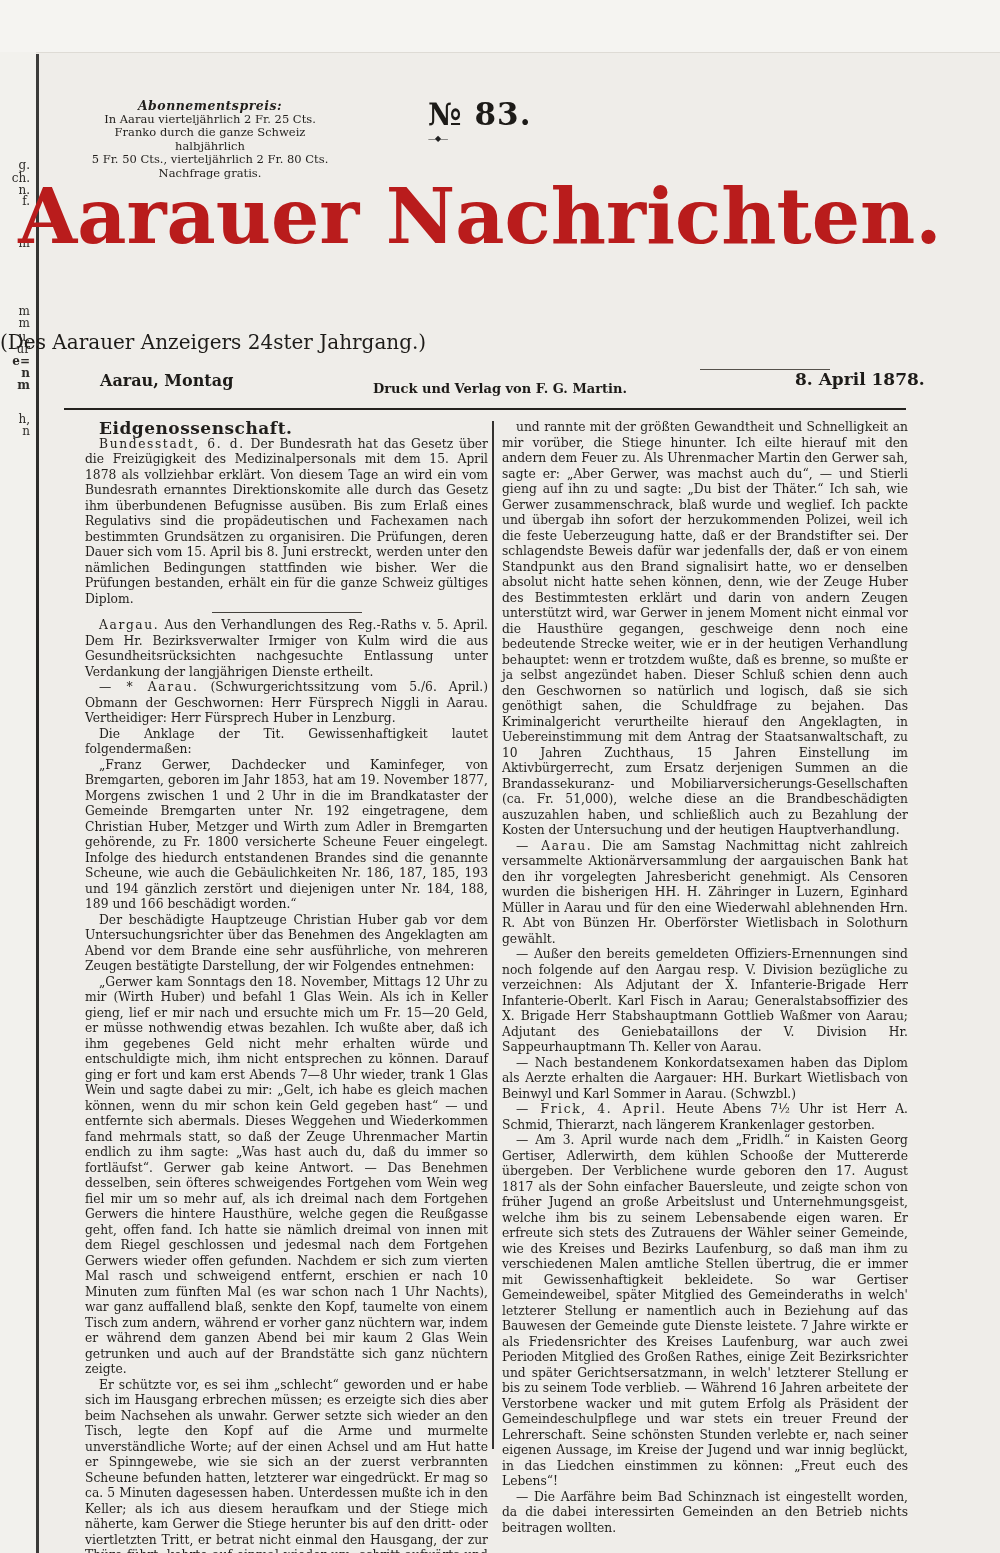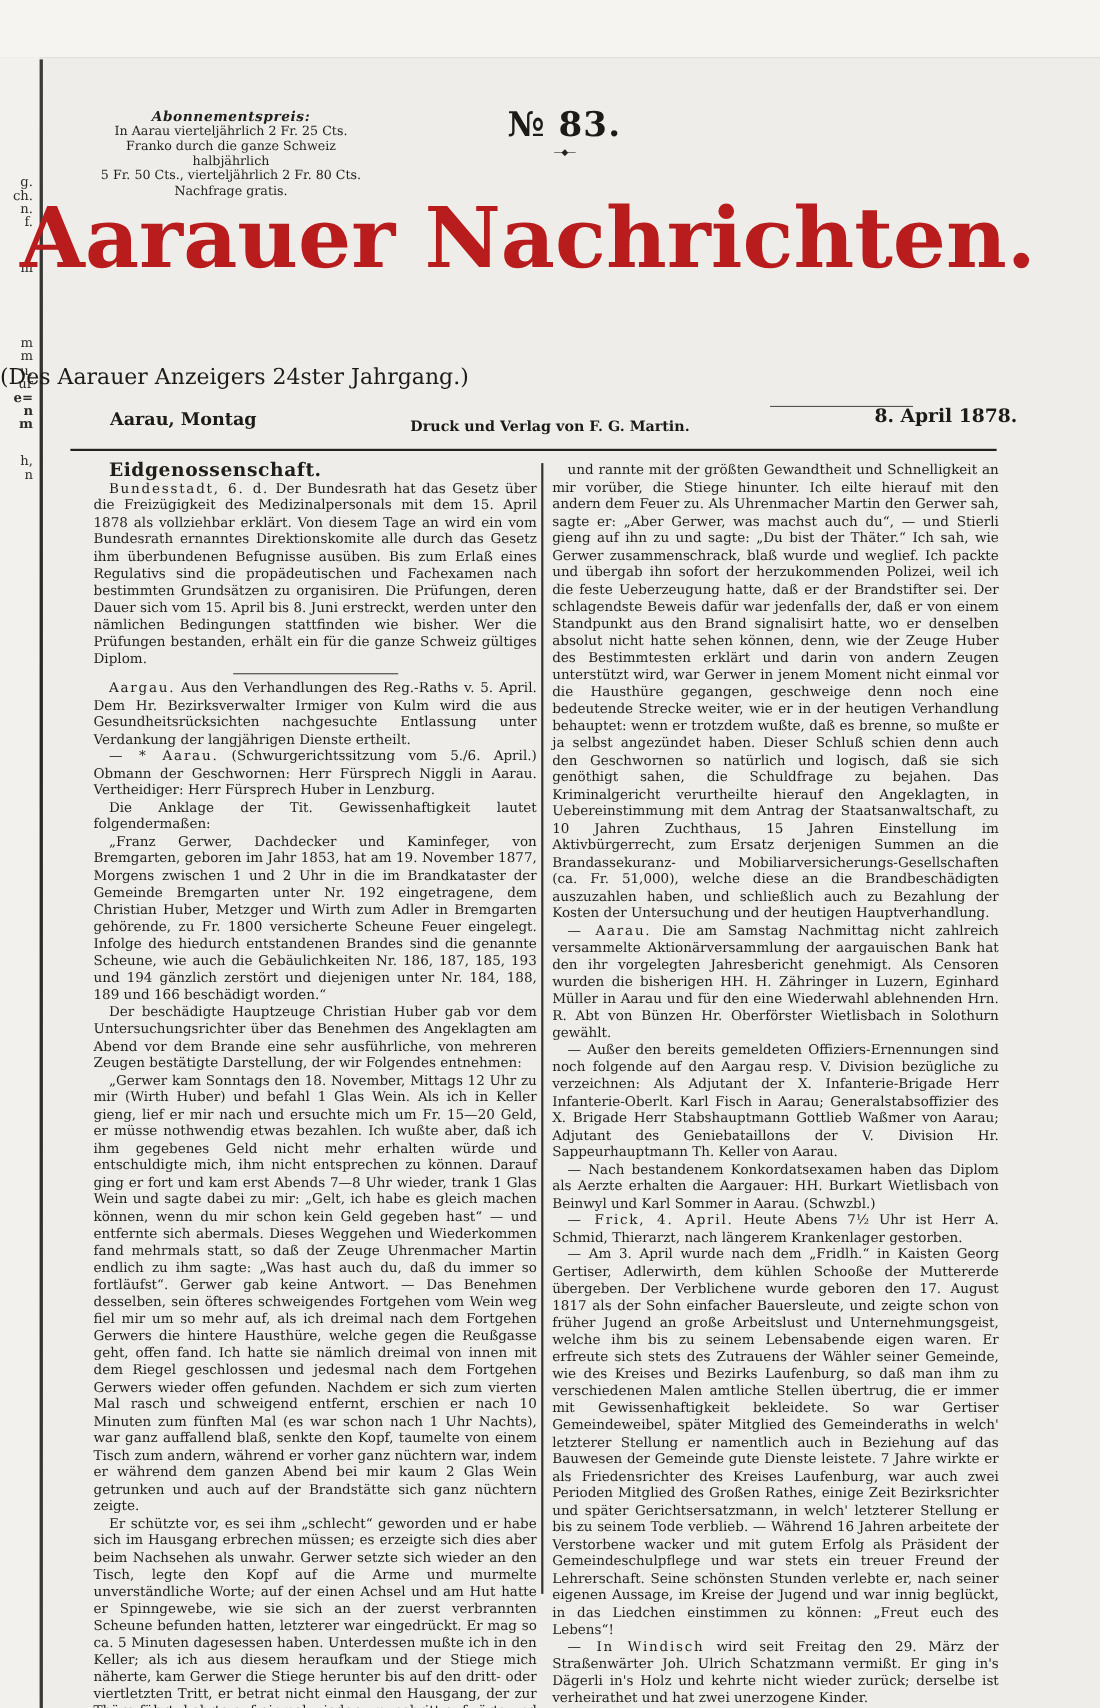--- a/index.html
+++ b/index.html
@@ -14,21 +14,21 @@
   .frag{position:absolute;left:0;width:30px;text-align:right;font-size:12px;color:#2e2c29;
         line-height:11px;}
   .frag.b{font-weight:bold;}
 
   
   .hdr-left{position:absolute;left:84px;top:99px;width:252px;text-align:center;
             font-size:11.5px;line-height:13.5px;color:#211f1c;}
   .hdr-right{position:absolute;left:646px;top:101px;width:286px;text-align:center;
              font-size:11.5px;line-height:13.5px;color:#211f1c;}
   .hdr-title{font-weight:bold;font-size:12.5px;letter-spacing:.5px;font-style:italic;}
-  .hdr-num{position:absolute;left:428px;top:96px;width:170px;text-align:center;}
+  .hdr-num{position:absolute;left:428px;top:96px;width:170px;text-align:left;}
   .hdr-num .no{font-size:31px;font-weight:bold;letter-spacing:1px;}
   .hdr-num .orn{font-size:8px;letter-spacing:-1px;color:#222;margin-top:2px;}
 
   .masthead{position:absolute;left:0;right:40px;top:172px;text-align:center;
             font-size:76px;font-weight:bold;letter-spacing:0px;color:#b91c1c;
             font-family:"DejaVu Serif", serif;white-space:nowrap;}
   .subtitle{position:absolute;left:0;right:40px;top:330px;text-align:left;font-size:20px;}
   .subdivider{position:absolute;left:700px;top:369px;width:130px;border-top:1px solid #55514b;}
   .dl-left{position:absolute;left:100px;top:371px;font-size:16px;font-weight:bold;}
   .dl-center{position:absolute;left:330px;width:340px;top:381px;text-align:center;
@@ -108,17 +108,16 @@
     <p>Er schützte vor, es sei ihm „schlecht“ geworden und er habe sich im Hausgang erbrechen müssen; es erzeigte sich dies aber beim Nachsehen als unwahr. Gerwer setzte sich wieder an den Tisch, legte den Kopf auf die Arme und murmelte unverständliche Worte; auf der einen Achsel und am Hut hatte er Spinngewebe, wie sie sich an der zuerst verbrannten Scheune befunden hatten, letzterer war eingedrückt. Er mag so ca. 5 Minuten dagesessen haben. Unterdessen mußte ich in den Keller; als ich aus diesem heraufkam und der Stiege mich näherte, kam Gerwer die Stiege herunter bis auf den dritt- oder viertletzten Tritt, er betrat nicht einmal den Hausgang, der zur Thüre führt, kehrte auf einmal wieder um, schritt aufwärts und ich hinter ihm her; rasch öffnete er die Thüre und rief: „Stierli, deine Scheuer brennt“, und: „Huber, deine Scheuer brennt“,</p>
   </div>
 
   <div class="col col-right">
     <p>und rannte mit der größten Gewandtheit und Schnelligkeit an mir vorüber, die Stiege hinunter. Ich eilte hierauf mit den andern dem Feuer zu. Als Uhrenmacher Martin den Gerwer sah, sagte er: „Aber Gerwer, was machst auch du“, — und Stierli gieng auf ihn zu und sagte: „Du bist der Thäter.“ Ich sah, wie Gerwer zusammenschrack, blaß wurde und weglief. Ich packte und übergab ihn sofort der herzukommenden Polizei, weil ich die feste Ueberzeugung hatte, daß er der Brandstifter sei. Der schlagendste Beweis dafür war jedenfalls der, daß er von einem Standpunkt aus den Brand signalisirt hatte, wo er denselben absolut nicht hatte sehen können, denn, wie der Zeuge Huber des Bestimmtesten erklärt und darin von andern Zeugen unterstützt wird, war Gerwer in jenem Moment nicht einmal vor die Hausthüre gegangen, geschweige denn noch eine bedeutende Strecke weiter, wie er in der heutigen Verhandlung behauptet: wenn er trotzdem wußte, daß es brenne, so mußte er ja selbst angezündet haben. Dieser Schluß schien denn auch den Geschwornen so natürlich und logisch, daß sie sich genöthigt sahen, die Schuldfrage zu bejahen. Das Kriminalgericht verurtheilte hierauf den Angeklagten, in Uebereinstimmung mit dem Antrag der Staatsanwaltschaft, zu 10 Jahren Zuchthaus, 15 Jahren Einstellung im Aktivbürgerrecht, zum Ersatz derjenigen Summen an die Brandassekuranz- und Mobiliarversicherungs-Gesellschaften (ca. Fr. 51,000), welche diese an die Brandbeschädigten auszuzahlen haben, und schließlich auch zu Bezahlung der Kosten der Untersuchung und der heutigen Hauptverhandlung.</p>
     <p><span class="lead">— Aarau.</span> <span>Die am Samstag Nachmittag nicht zahlreich versammelte Aktionärversammlung der aargauischen Bank hat den ihr vorgelegten Jahresbericht genehmigt. Als Censoren wurden die bisherigen HH. H. Zähringer in Luzern, Eginhard Müller in Aarau und für den eine Wiederwahl ablehnenden Hrn. R. Abt von Bünzen Hr. Oberförster Wietlisbach in Solothurn gewählt.</span></p>
     <p>— Außer den bereits gemeldeten Offiziers-Ernennungen sind noch folgende auf den Aargau resp. V. Division bezügliche zu verzeichnen: Als Adjutant der X. Infanterie-Brigade Herr Infanterie-Oberlt. Karl Fisch in Aarau; Generalstabsoffizier des X. Brigade Herr Stabshauptmann Gottlieb Waßmer von Aarau; Adjutant des Geniebataillons der V. Division Hr. Sappeurhauptmann Th. Keller von Aarau.</p>
     <p>— Nach bestandenem Konkordatsexamen haben das Diplom als Aerzte erhalten die Aargauer: HH. Burkart Wietlisbach von Beinwyl und Karl Sommer in Aarau.   (Schwzbl.)</p>
     <p><span class="lead">— Frick, 4. April.</span> <span>Heute Abens 7½ Uhr ist Herr A. Schmid, Thierarzt, nach längerem Krankenlager gestorben.</span></p>
     <p>— Am 3. April wurde nach dem „Fridlh.“ in Kaisten Georg Gertiser, Adlerwirth, dem kühlen Schooße der Muttererde übergeben. Der Verblichene wurde geboren den 17. August 1817 als der Sohn einfacher Bauersleute, und zeigte schon von früher Jugend an große Arbeitslust und Unternehmungsgeist, welche ihm bis zu seinem Lebensabende eigen waren. Er erfreute sich stets des Zutrauens der Wähler seiner Gemeinde, wie des Kreises und Bezirks Laufenburg, so daß man ihm zu verschiedenen Malen amtliche Stellen übertrug, die er immer mit Gewissenhaftigkeit bekleidete. So war Gertiser Gemeindeweibel, später Mitglied des Gemeinderaths in welch' letzterer Stellung er namentlich auch in Beziehung auf das Bauwesen der Gemeinde gute Dienste leistete. 7 Jahre wirkte er als Friedensrichter des Kreises Laufenburg, war auch zwei Perioden Mitglied des Großen Rathes, einige Zeit Bezirksrichter und später Gerichtsersatzmann, in welch' letzterer Stellung er bis zu seinem Tode verblieb. — Während 16 Jahren arbeitete der Verstorbene wacker und mit gutem Erfolg als Präsident der Gemeindeschulpflege und war stets ein treuer Freund der Lehrerschaft. Seine schönsten Stunden verlebte er, nach seiner eigenen Aussage, im Kreise der Jugend und war innig beglückt, in das Liedchen einstimmen zu können: „Freut euch des Lebens“!</p>
-    <p><span class="lead">— In Windisch</span> <span>wird seit Freitag den 29. März der Straßenwärter Joh. Ulrich Schatzmann vermißt. Er ging in's Dägerli in's Holz und kehrte nicht wieder zurück; derselbe ist verheirathet und hat zwei unerzogene Kinder.</span></p>
     <p>— Die Aarfähre beim Bad Schinznach ist eingestellt worden, da die dabei interessirten Gemeinden an den Betrieb nichts beitragen wollten.</p>
 
   </div>
 </div>
 
 </body></html>

